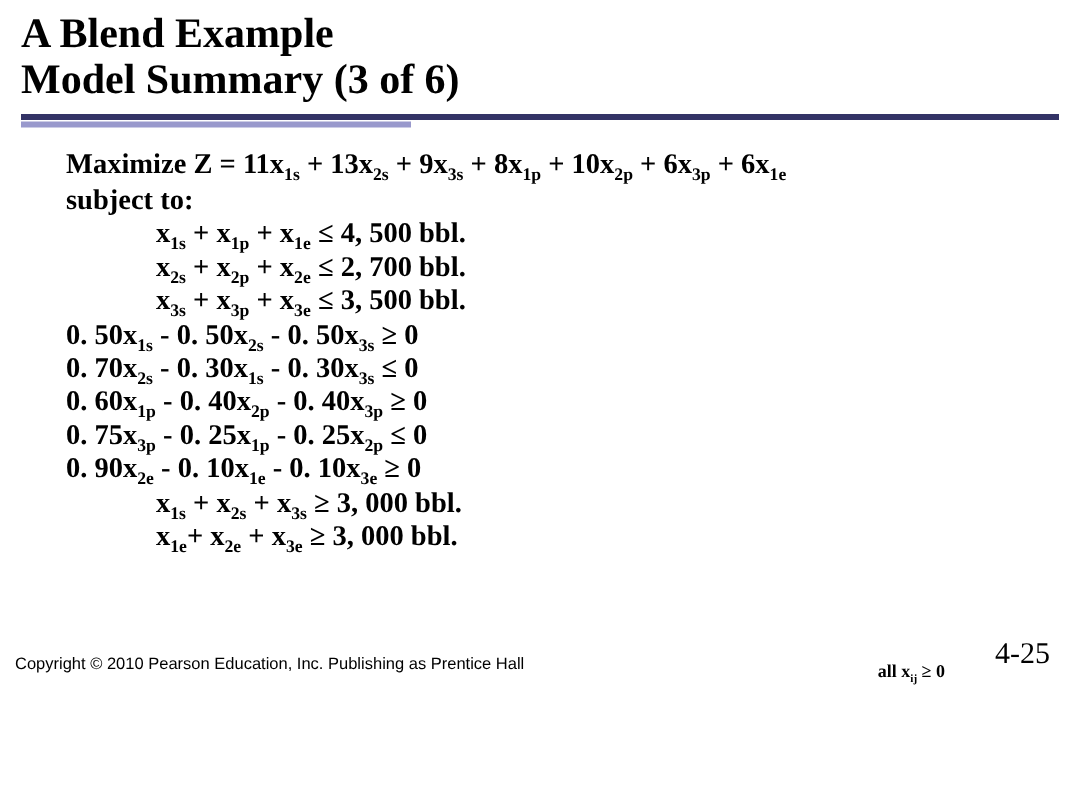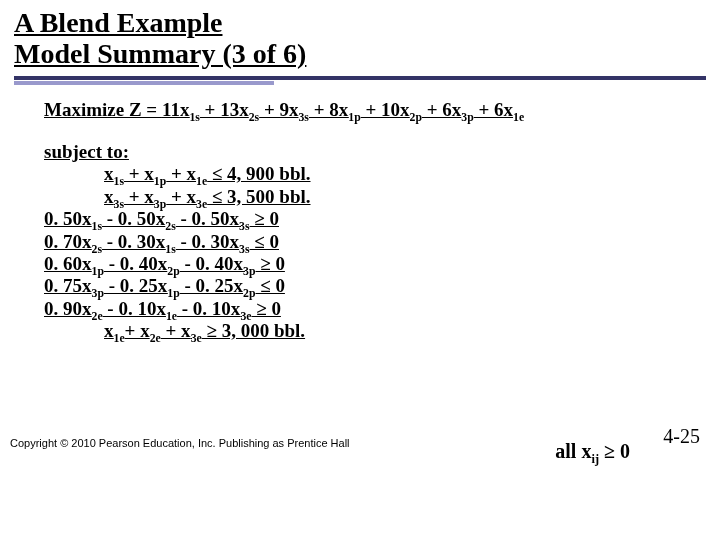--- a/index.html
+++ b/index.html
@@ -10,21 +10,20 @@
     font-family: "Times New Roman", Times, serif;
     color: #000;
     position: relative;
     overflow: hidden;
   }
   .slide {
     width: 720px;
     height: 456px;
     position: relative;
     padding: 8px 0 0 0;
-    text-decoration: underline;
   }
   .title {
     font-size: 28px;
     font-weight: bold;
     line-height: 1.1;
     padding: 0 14px 4px 14px;
   }
   .rule-dark {
     height: 4px;
     background: #333366;
@@ -36,29 +35,29 @@
     margin: 1px 14px 0 14px;
     width: 260px;
   }
   .content {
     padding: 14px 24px 0 44px;
     font-size: 19px;
     font-weight: bold;
     line-height: 1.18;
   }
   .obj-line2 { padding-left: 150px; }
-  .subject { margin-top: 20px; }
+  .subject { margin-top: 2px; }
   .con-block { margin-top: 0; }
   .con-short { padding-left: 60px; white-space: nowrap; }
   .con-long { padding-left: 0px; white-space: nowrap; }
   .nonneg {
     position: absolute;
     right: 90px;
     top: 440px;
-    font-size: 20px;
+    font-size: 12px;
     font-weight: bold;
   }
   sub { font-size: 0.62em; vertical-align: sub; line-height: 0; }
   .copyright {
     position: absolute;
     left: 10px;
     bottom: 6px;
     font-size: 11px;
     font-weight: normal;
     font-family: Arial, sans-serif;
@@ -88,27 +87,29 @@
 
   <div class="content">
 
     <div>
       <span>Maximize Z = </span><span>11x</span><sub>1s</sub><span> + 13x</span><sub>2s</sub><span> + 9x</span><sub>3s</sub><span> + 8x</span><sub>1p</sub><span> + 10x</span><sub>2p</sub><span> + 6x</span><sub>3p</sub><span> + 6x</span><sub>1e</sub>
     </div>
 
     <div class="subject">subject to:</div>
 
     <div class="con-block">
-      <div class="con-short"><span>x</span><sub>1s</sub><span> + x</span><sub>1p</sub><span> + x</span><sub>1e</sub><span> ≤ 4, 900 bbl.</span></div>
+      <div class="con-short"><span>x</span><sub>1s</sub><span> + x</span><sub>1p</sub><span> + x</span><sub>1e</sub><span> ≤ 4, 500 bbl.</span></div>
+      <div class="con-short"><span>x</span><sub>2s</sub><span> + x</span><sub>2p</sub><span>  + x</span><sub>2e</sub><span> ≤ 2, 700 bbl.</span></div>
       <div class="con-short"><span>x</span><sub>3s</sub><span> + x</span><sub>3p</sub><span> + x</span><sub>3e</sub><span> ≤ 3, 500 bbl.</span></div>
       <div class="con-long"><span>0. 50x</span><sub>1s</sub><span> - 0. 50x</span><sub>2s</sub><span> - 0. 50x</span><sub>3s</sub><span> ≥ 0</span></div>
       <div class="con-long"><span>0. 70x</span><sub>2s</sub><span> - 0. 30x</span><sub>1s</sub><span> - 0. 30x</span><sub>3s</sub><span> ≤ 0</span></div>
       <div class="con-long"><span>0. 60x</span><sub>1p</sub><span> - 0. 40x</span><sub>2p</sub><span> - 0. 40x</span><sub>3p</sub><span> ≥ 0</span></div>
       <div class="con-long"><span>0. 75x</span><sub>3p</sub><span> - 0. 25x</span><sub>1p</sub><span> - 0. 25x</span><sub>2p</sub><span> ≤ 0</span></div>
       <div class="con-long"><span>0. 90x</span><sub>2e</sub><span> - 0. 10x</span><sub>1e</sub><span> - 0. 10x</span><sub>3e</sub><span> ≥ 0</span></div>
+      <div class="con-short"><span>x</span><sub>1s</sub><span> + x</span><sub>2s</sub><span> + x</span><sub>3s</sub><span> ≥ 3, 000 bbl.</span></div>
       <div class="con-short"><span>x</span><sub>1e</sub><span>+ x</span><sub>2e</sub><span> + x</span><sub>3e</sub><span> ≥ 3, 000 bbl.</span></div>
     </div>
   </div>
 
   <div class="nonneg">
     <span>all x</span><sub>ij</sub><span> ≥ 0</span>
   </div>
 
   <div class="copyright">Copyright © 2010 Pearson Education, Inc. Publishing as Prentice Hall</div>
   <div class="pagenum">4-25</div>

